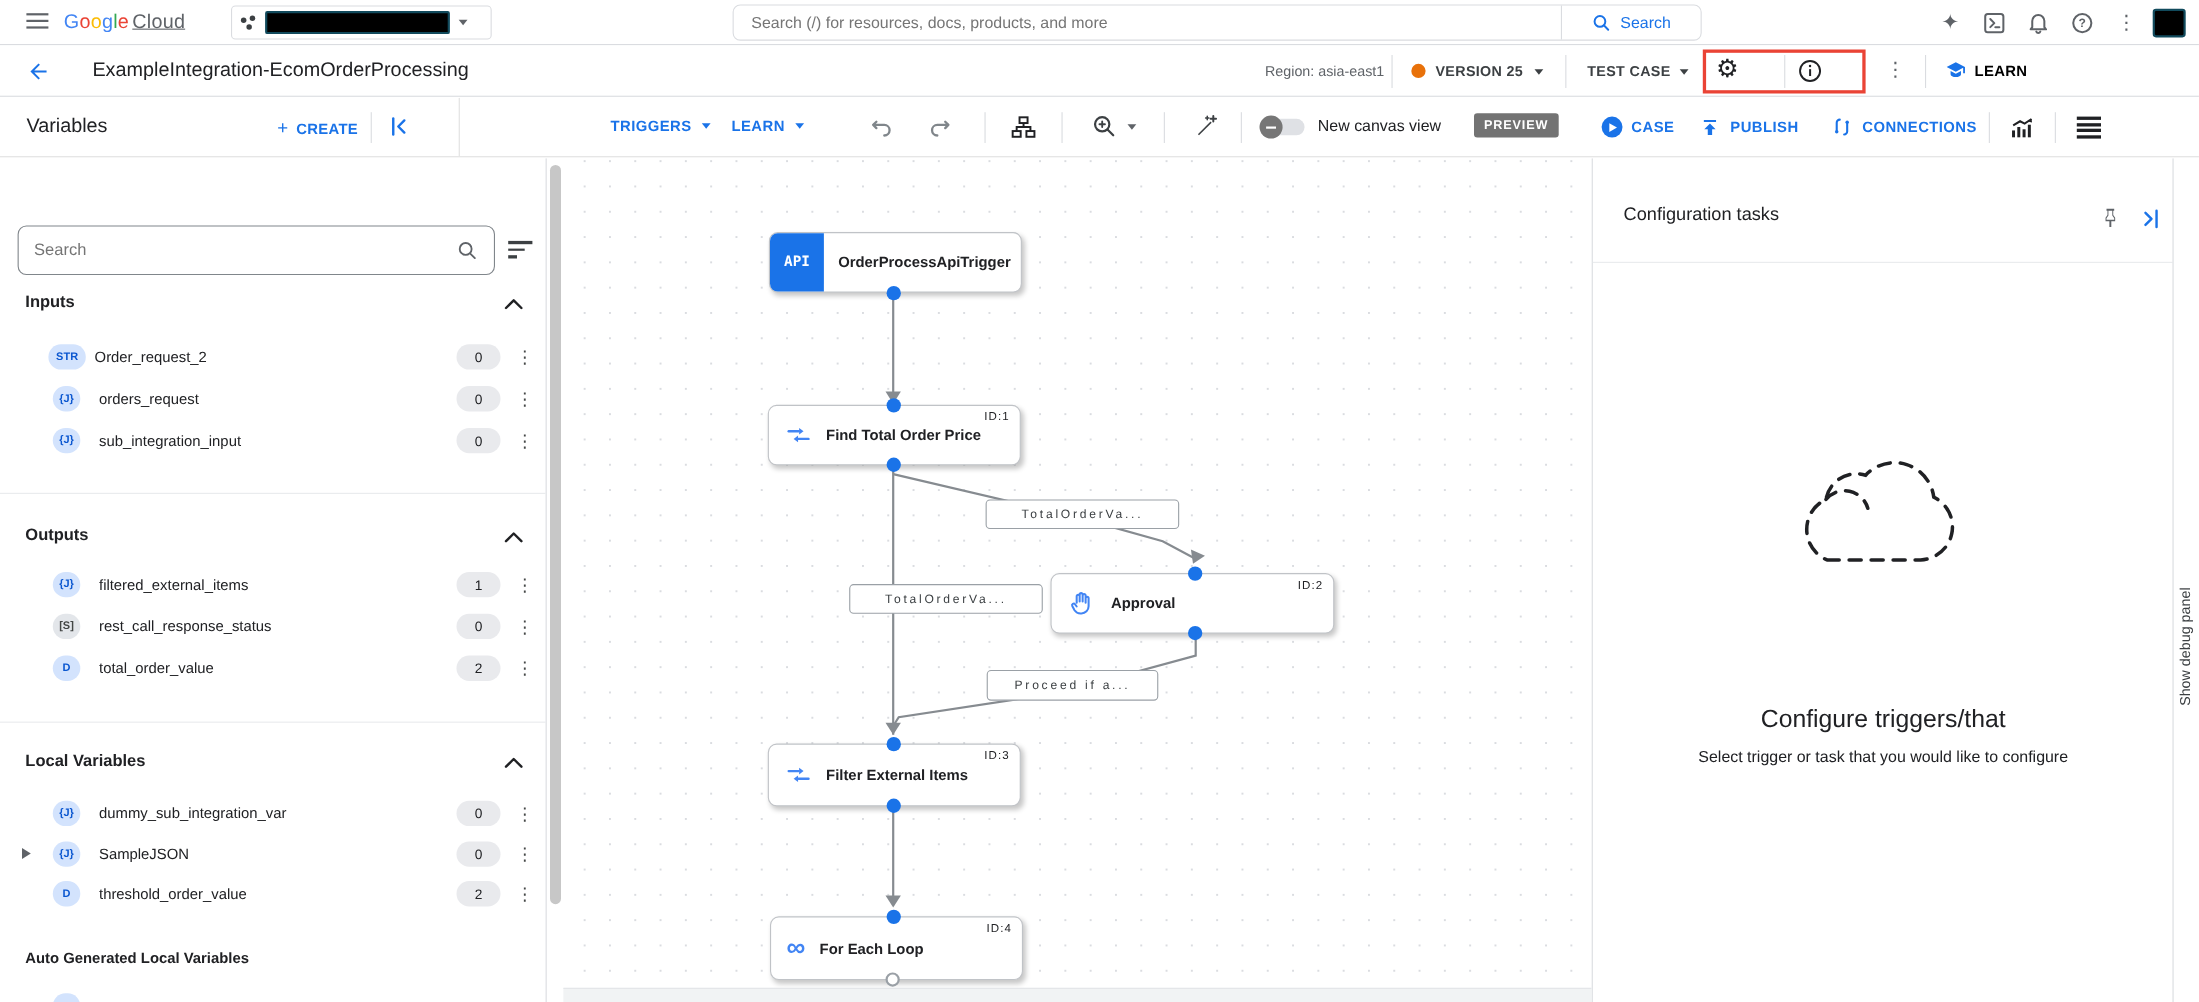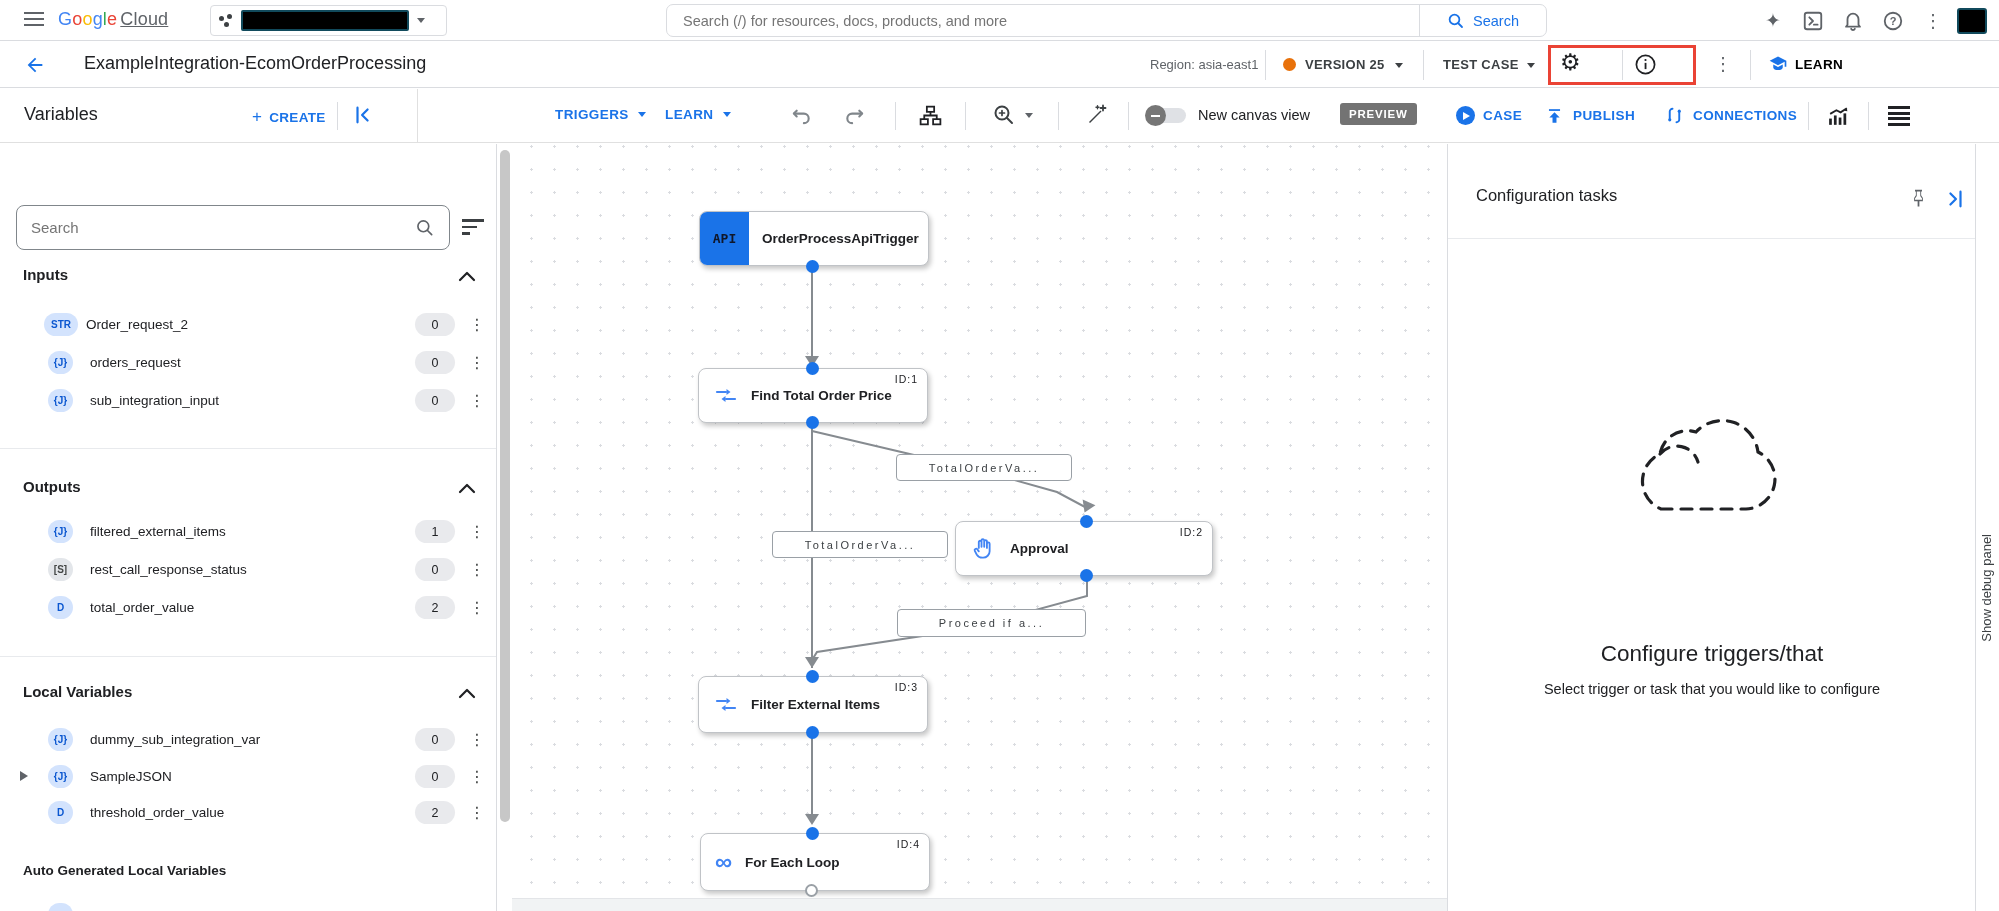--- a/index.html
+++ b/index.html
@@ -141,21 +141,21 @@
 
   
   .canvas { position:absolute; left:512px; top:0; width:935px; height:767px; background:#fff;
             background-image:radial-gradient(#dadce0 1.3px, transparent 1.4px);
             background-size:23px 23px; background-position:8px 14px; overflow:hidden;}
   .canvas svg.edges { position:absolute; left:0; top:0; }
   .node { position:absolute; background:#fff; border:1px solid #c0c3c7; border-radius:8px;
           box-shadow:2px 3px 5px rgba(0,0,0,.22); display:flex; align-items:center; cursor:pointer;}
   .node .nlabel { font-size:13.5px; font-weight:bold; color:#202124; margin-left:13px;}
   .node .nid { position:absolute; top:4px; right:9px; font-size:10.5px; color:#202124; letter-spacing:1px;}
-  .apichip { width:49px; height:100%; background:#1a73e8; border-radius:7px 0 0 7px; color:#0f172a;
+  .apichip { width:49px; height:100%; background:#1a73e8; border-radius:7px 0 0 7px; color:#ffffff;
              display:flex; align-items:center; justify-content:center;
              font-family:"DejaVu Sans Mono",monospace; font-weight:bold; font-size:13px; flex:none;text-align:right;}
   .nicon { margin-left:15px; flex:none; color:#1a73e8; display:flex; align-items:center;}
   .infinity { font-size:24px; font-weight:bold; color:#4285f4; line-height:1; margin-left:14px;}
   .edgelabel { position:absolute; background:#fff; border:1px solid #9aa0a6; border-radius:4px;
                font-size:11px; color:#3c4043; letter-spacing:2.5px; display:flex; align-items:center;
                justify-content:center; }
   .cdot { position:absolute; width:13px; height:13px; border-radius:50%; background:#1a73e8; }
   .cdot.open { background:#fff; border:2.5px solid #9aa0a6; }
   .canvasbottom { position:absolute; left:0; bottom:0; width:935px; height:13px; background:#f1f3f4;
@@ -494,21 +494,21 @@
         <g fill="#868b90" stroke="none">
           <path d="M293,212 h14 l-7,11 z"></path>
           <path d="M293,513 h14 l-7,11 z"></path>
           <path d="M568,358 h14 l-7,11 z" transform="rotate(24 575 363)"></path>
           <path d="M293,670 h14 l-7,11 z"></path>
         </g>
       </svg>
 
       <div class="edgelabel" style="left:384px;top:310px;width:176px;height:27px">TotalOrderVa...</div>
       <div class="edgelabel" style="left:260px;top:387px;width:176px;height:27px">TotalOrderVa...</div>
-      <div class="edgelabel" style="left:385px;top:465px;width:189px;height:28px">Proceed if a...</div>
+      <div class="edgelabel" style="left:385px;top:465px;width:156px;height:28px">Proceed if a...</div>
 
       <div class="node" style="left:187px;top:67px;width:230px;height:55px">
         <span class="apichip">API</span>
         <span class="nlabel">OrderProcessApiTrigger</span>
       </div>
 
       <div class="node" style="left:186px;top:224px;width:230px;height:55px">
         <span class="nid">ID:1</span>
         <span class="nicon">
           <svg width="24" height="24" viewBox="0 0 24 24">

